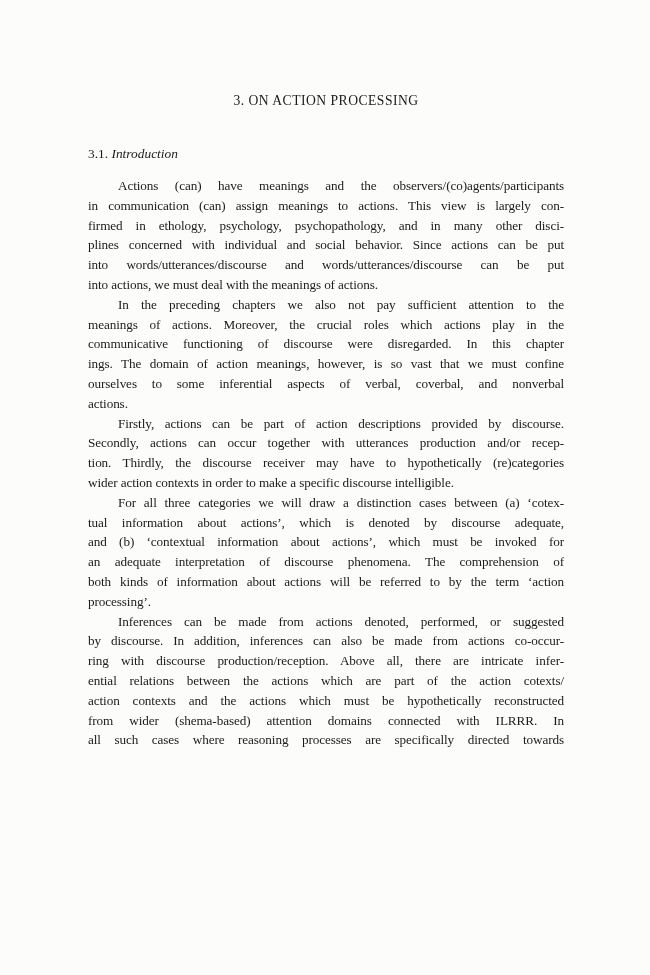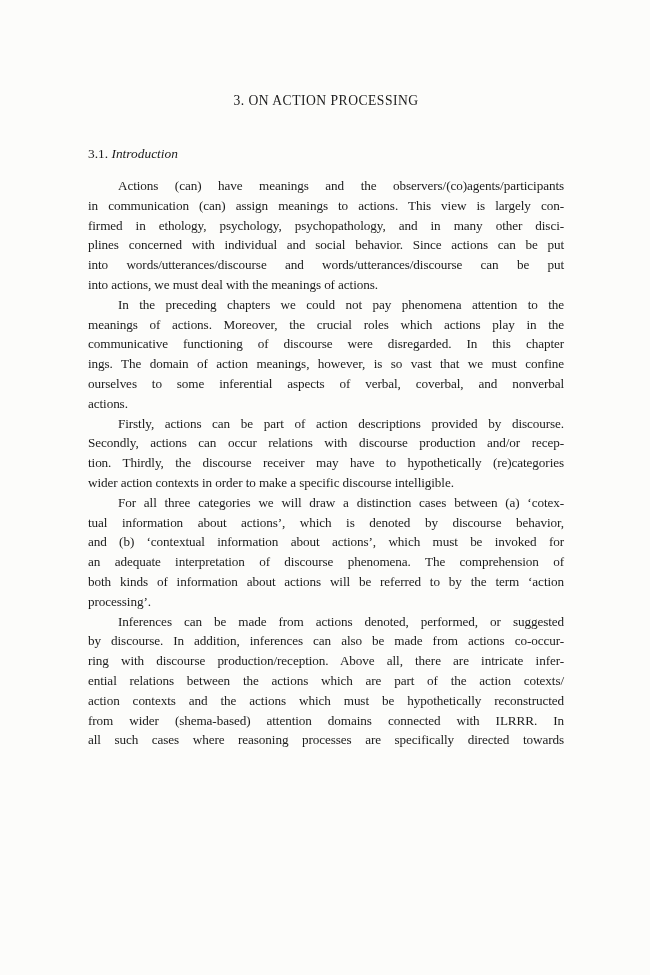--- a/index.html
+++ b/index.html
@@ -70,36 +70,36 @@
   <div class="body-text">
       <div class="para">
         <div class="line">Actions (can) have meanings and the observers/(co)agents/participants</div>
         <div class="line">in communication (can) assign meanings to actions. This view is largely con-</div>
         <div class="line">firmed in ethology, psychology, psychopathology, and in many other disci-</div>
         <div class="line">plines concerned with individual and social behavior. Since actions can be put</div>
         <div class="line">into words/utterances/discourse and words/utterances/discourse can be put</div>
         <div class="line">into actions, we must deal with the meanings of actions.</div>
       </div>
       <div class="para">
-        <div class="line">In the preceding chapters we could not pay phenomena attention to the</div>
+        <div class="line">In the preceding chapters we also not pay sufficient attention to the</div>
         <div class="line">meanings of actions. Moreover, the crucial roles which actions play in the</div>
         <div class="line">communicative functioning of discourse were disregarded. In this chapter</div>
         <div class="line">ings. The domain of action meanings, however, is so vast that we must confine</div>
         <div class="line">ourselves to some inferential aspects of verbal, coverbal, and nonverbal</div>
         <div class="line">actions.</div>
       </div>
       <div class="para">
         <div class="line">Firstly, actions can be part of action descriptions provided by discourse.</div>
-        <div class="line">Secondly, actions can occur relations with discourse production and/or recep-</div>
+        <div class="line">Secondly, actions can occur together with utterances production and/or recep-</div>
         <div class="line">tion. Thirdly, the discourse receiver may have to hypothetically (re)categories</div>
         <div class="line">wider action contexts in order to make a specific discourse intelligible.</div>
       </div>
       <div class="para">
         <div class="line">For all three categories we will draw a distinction cases between (a) ‘cotex-</div>
-        <div class="line">tual information about actions’, which is denoted by discourse behavior,</div>
+        <div class="line">tual information about actions’, which is denoted by discourse adequate,</div>
         <div class="line">and (b) ‘contextual information about actions’, which must be invoked for</div>
         <div class="line">an adequate interpretation of discourse phenomena. The comprehension of</div>
         <div class="line">both kinds of information about actions will be referred to by the term ‘action</div>
         <div class="line">processing’.</div>
       </div>
       <div class="para">
         <div class="line">Inferences can be made from actions denoted, performed, or suggested</div>
         <div class="line">by discourse. In addition, inferences can also be made from actions co-occur-</div>
         <div class="line">ring with discourse production/reception. Above all, there are intricate infer-</div>
         <div class="line">ential relations between the actions which are part of the action cotexts/</div>

